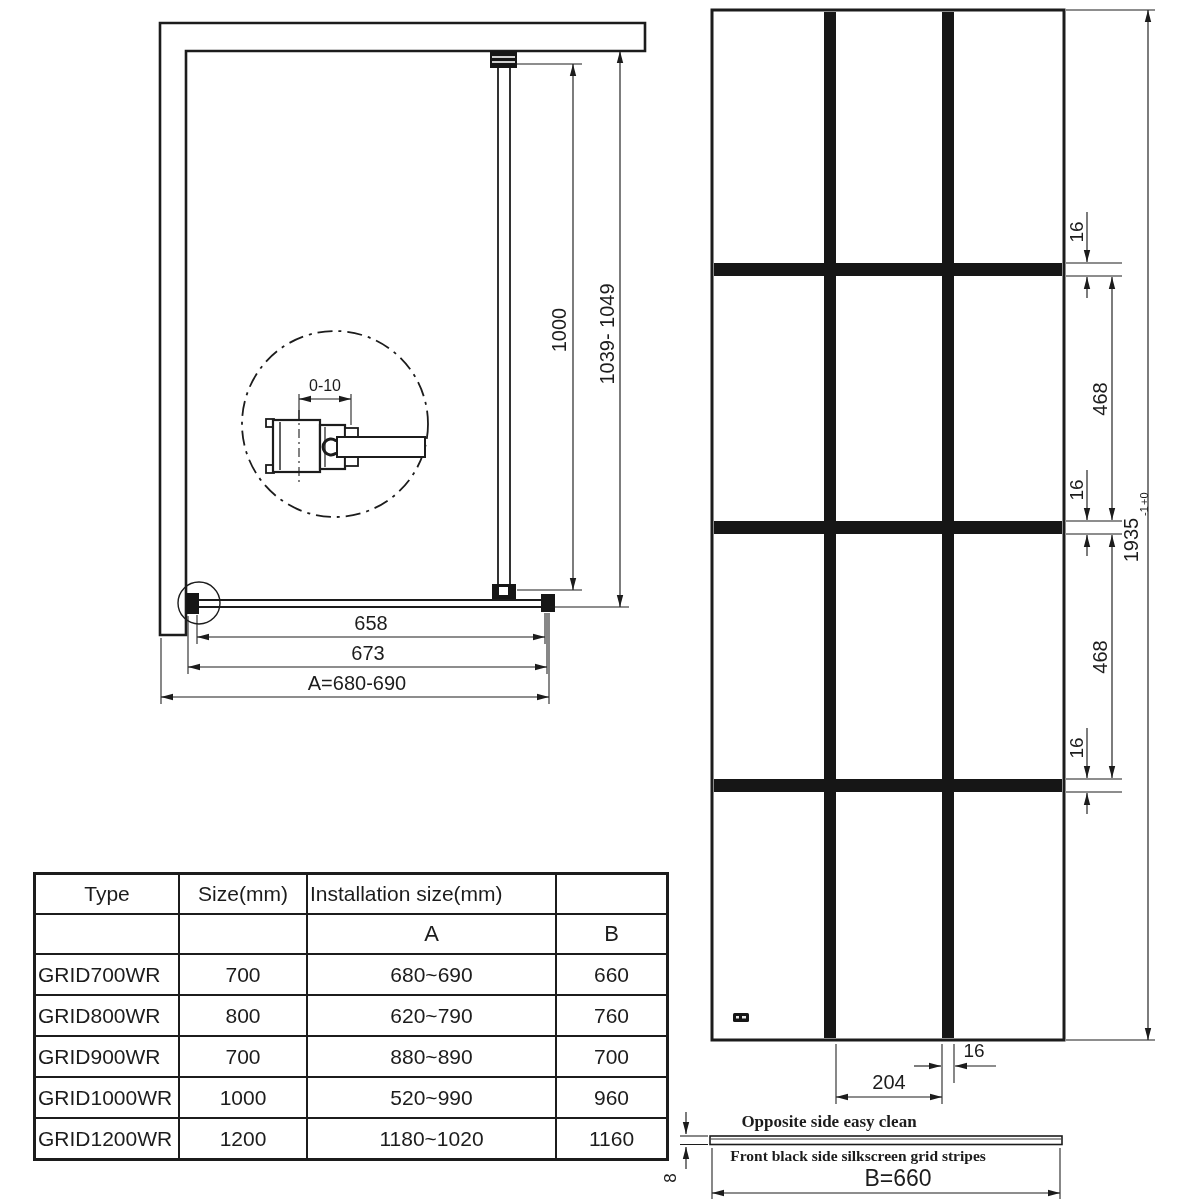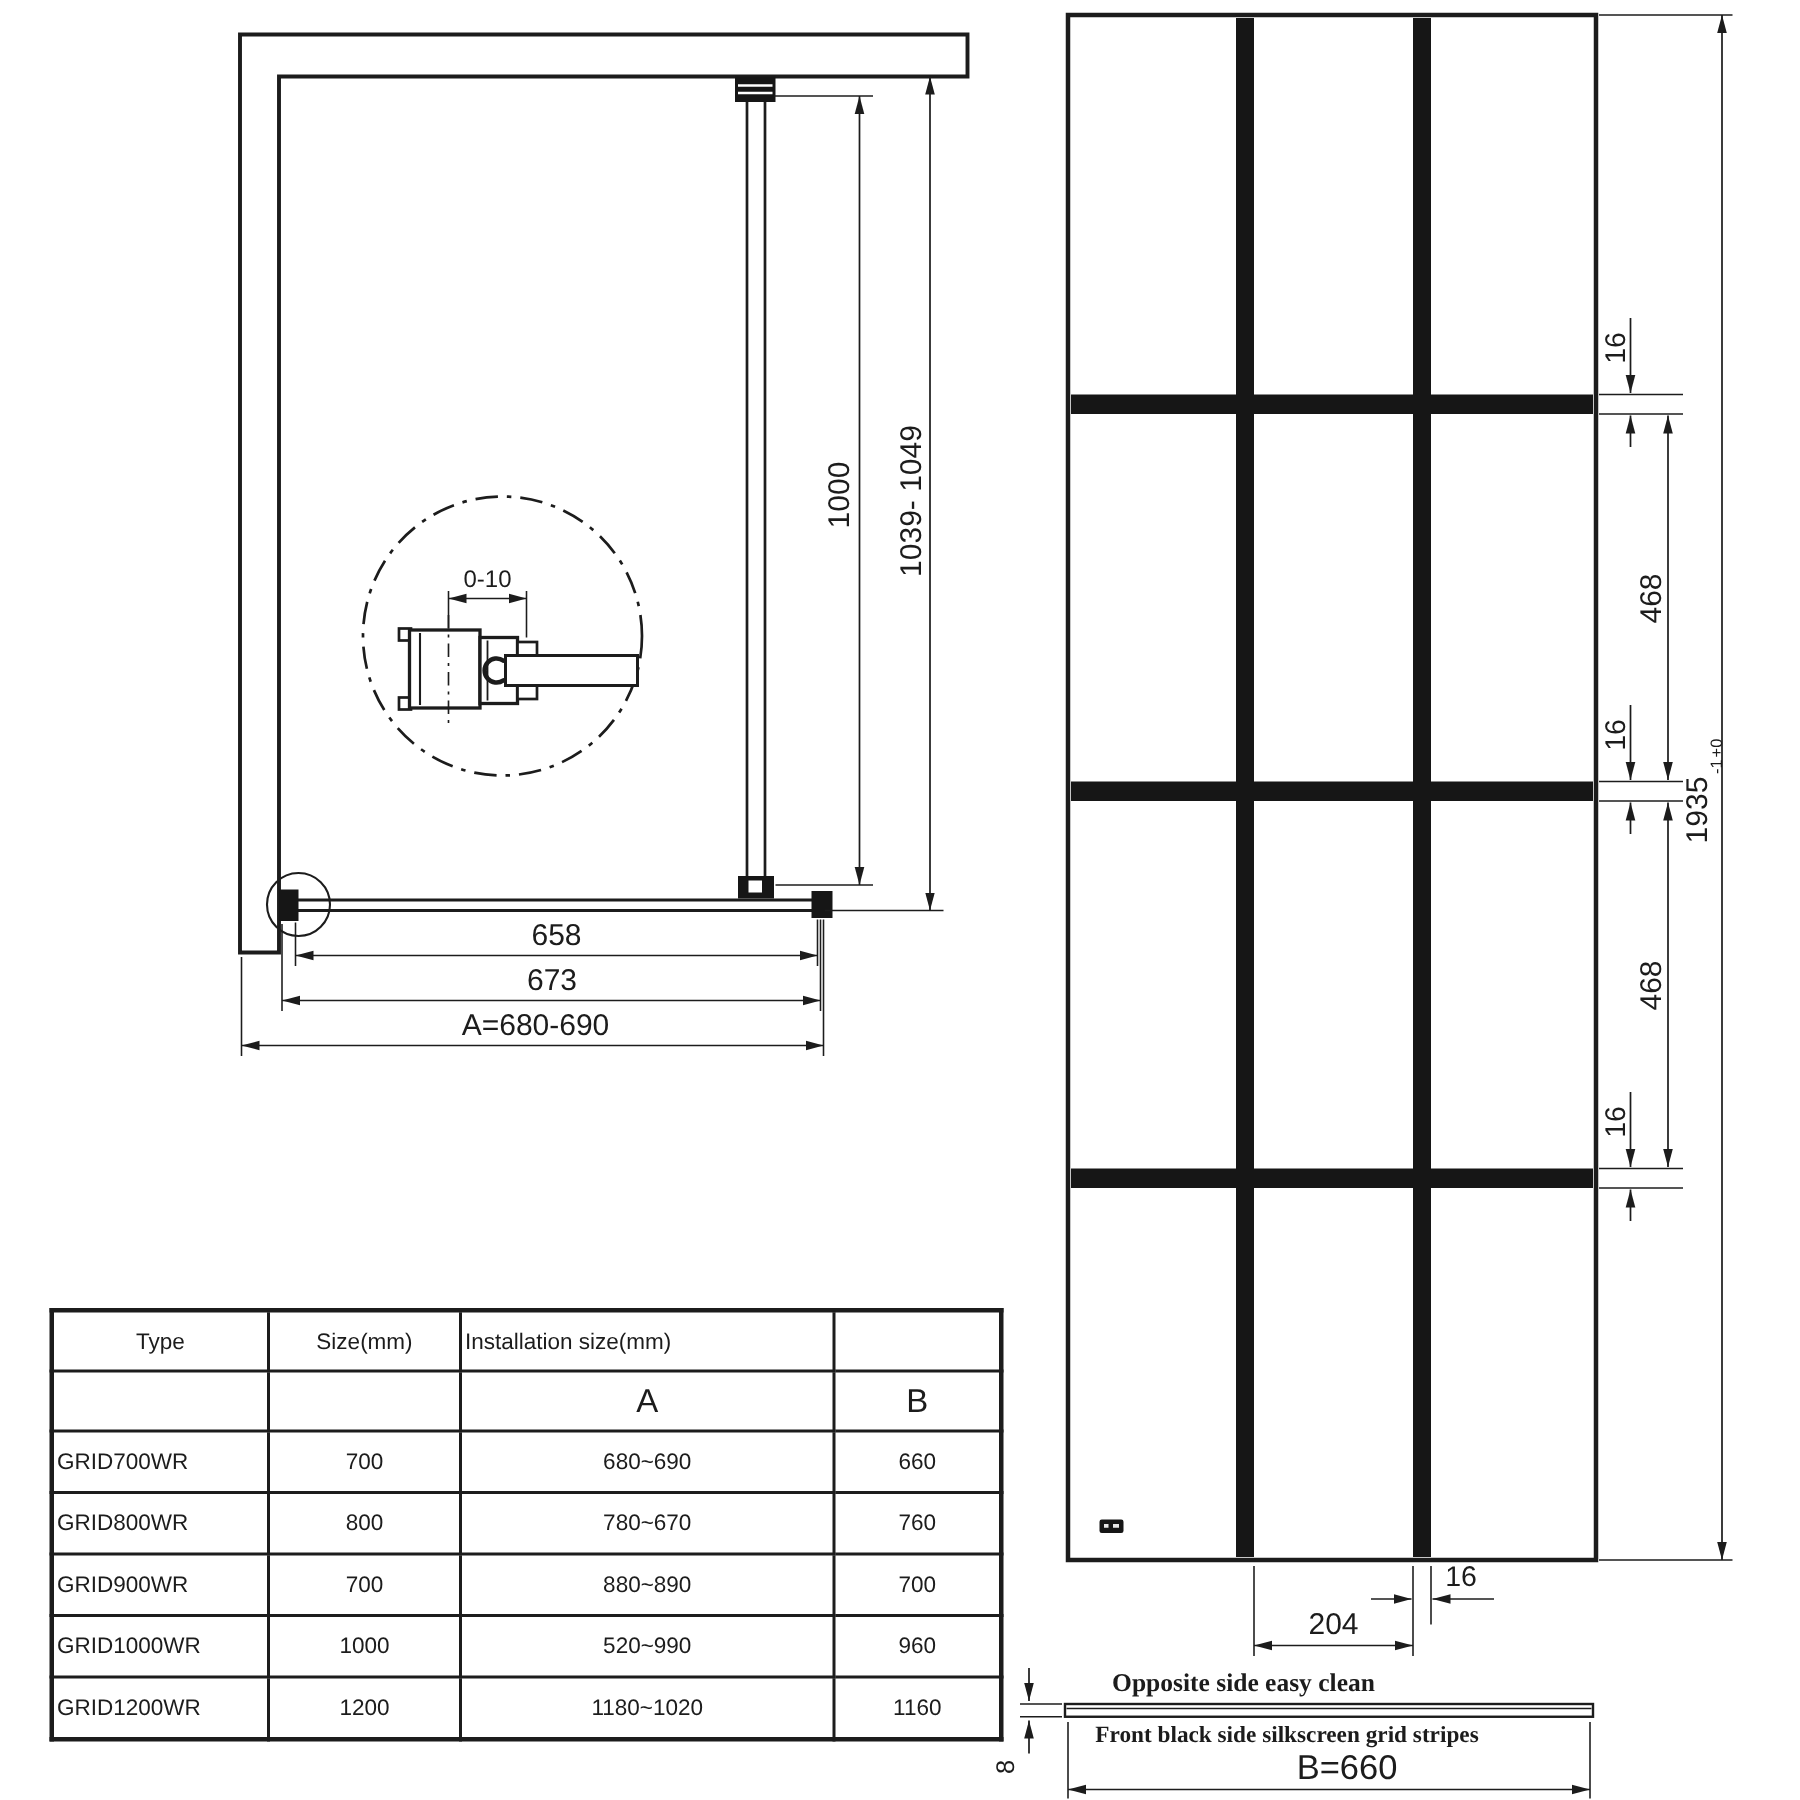--- a/index.html
+++ b/index.html
@@ -8,21 +8,21 @@
   svg{position:absolute;left:0;top:0;}
   svg text{fill:#1c1c1c;font-family:"Liberation Sans",sans-serif;}
   svg text.serifbold{font-family:"Liberation Serif",serif;font-weight:bold;}
   .ink{fill:#161616;}
   .outline{fill:#ffffff;stroke:#1c1c1c;}
   .dimline{stroke:#1c1c1c;stroke-width:1.15;fill:none;}
   .extline{stroke:#1c1c1c;stroke-width:1.05;fill:none;}
   
   #spec-table{position:absolute;left:33px;top:872px;width:622px;height:288px;
               border-collapse:collapse;table-layout:fixed;}
-  #spec-table td{border:2px solid #1c1c1c;font-size:15px;text-align:center;
+  #spec-table td{border:2px solid #1c1c1c;font-size:21px;text-align:center;
                  padding:0;overflow:hidden;white-space:nowrap;color:#1c1c1c;}
   #spec-table{border:3px solid #1c1c1c;}
   #spec-table td.lalign{text-align:left;padding-left:2px;}
   #spec-table tr.hdr td{height:38px;}
   #spec-table tr.datarow td{height:39px;}
 </style>
 </head>
 <body>
 
 <div id="canvas">
@@ -208,21 +208,21 @@
   </tr>
   <tr class="datarow">
     <td class="lalign">GRID700WR</td>
     <td>700</td>
     <td>680~690</td>
     <td>660</td>
   </tr>
   <tr class="datarow">
     <td class="lalign">GRID800WR</td>
     <td>800</td>
-    <td>780~670</td>
+    <td>620~790</td>
     <td>760</td>
   </tr>
   <tr class="datarow">
     <td class="lalign">GRID900WR</td>
     <td>700</td>
     <td>880~890</td>
     <td>700</td>
   </tr>
   <tr class="datarow">
     <td class="lalign">GRID1000WR</td>

